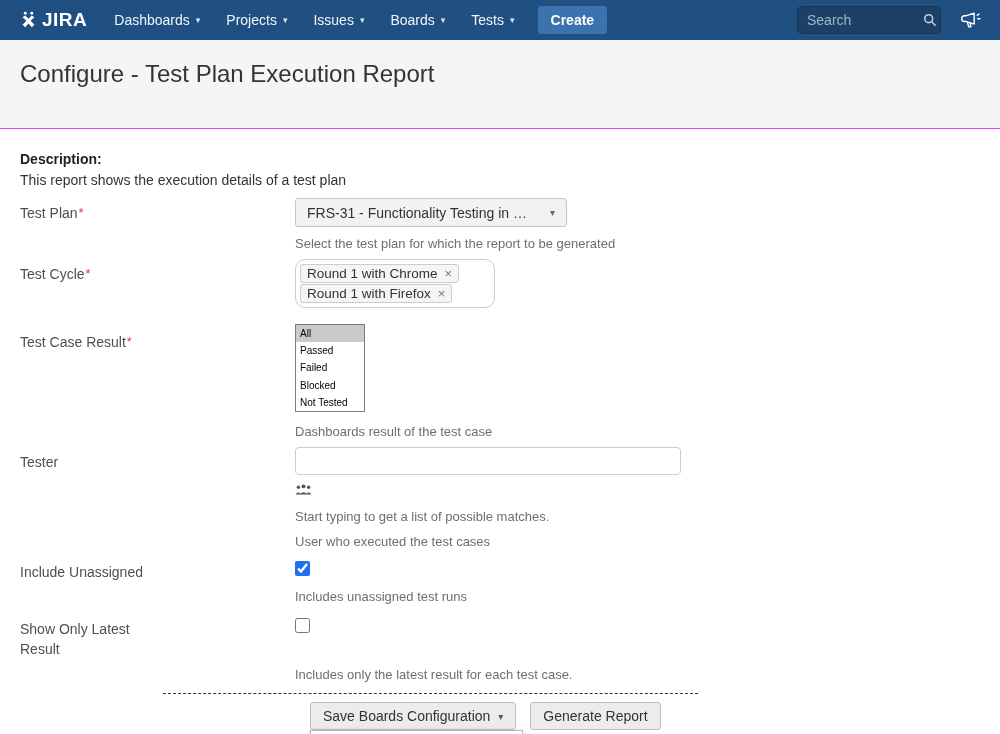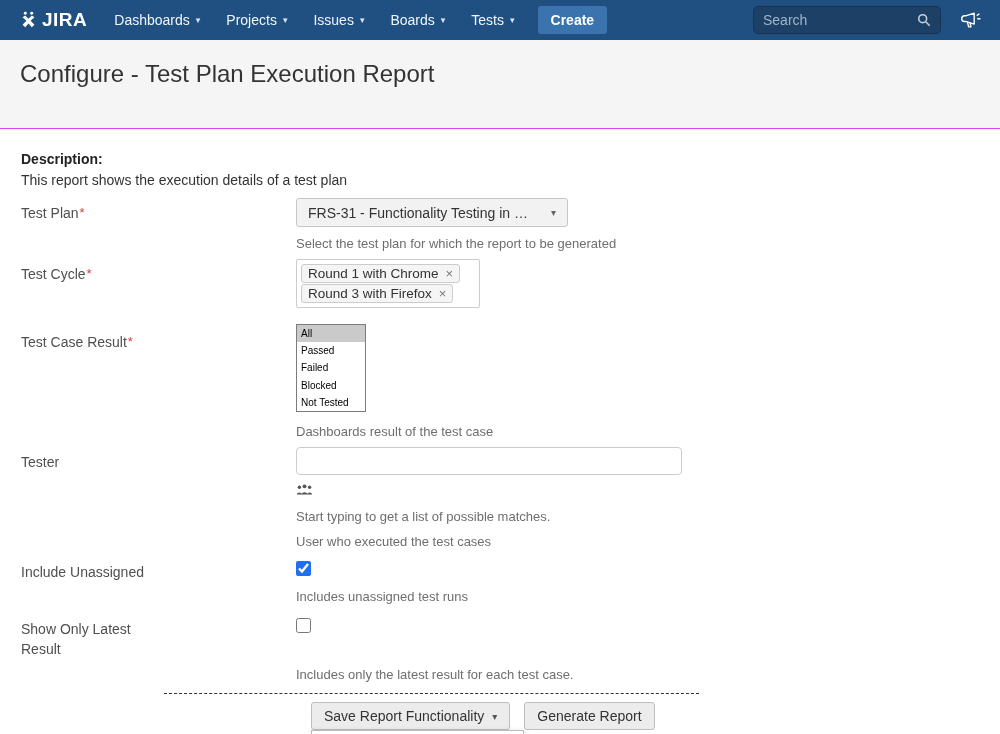--- a/index.html
+++ b/index.html
@@ -11,33 +11,33 @@
   .logo { display:flex; align-items:center; gap:3px; color:#fff; font-weight:bold;
     font-size:19px; letter-spacing:.5px; margin:0 14px 0 6px; cursor:pointer; }
   .nav-item { color:#f0f5fa; font-size:14px; padding:0 13px; height:40px; display:flex;
     align-items:center; gap:6px; cursor:pointer; white-space:nowrap; }
   .caret { font-size:9px; opacity:.9; }
   .create-btn { background:#3b73af; color:#fff; font-weight:bold; font-size:14px;
     border:none; border-radius:3px; padding:4px 13px; height:28px; margin-left:10px; cursor:pointer; }
   .nav-spacer { flex:1; }
   .search-box { display:flex; align-items:center; justify-content:space-between;
     background:#1c4066; border:1px solid #173552; border-radius:5px; height:28px;
-    width:188px; padding:4px 9px; }
+    width:144px; padding:4px 9px; }
   .search-input { background:transparent; border:none; outline:none; color:#d9e4ef;
     font-size:14px; width:116px; }
   .search-input::placeholder { color:#9fb4c9; }
   .megaphone { margin:0 6px 0 19px; display:flex; cursor:pointer; }
 
   
   .page-header { background:#f5f5f5; border-bottom:1px solid #d946ef; height:89px;
     padding:20px 20px 0; }
   .page-title { font-size:24px; font-weight:400; color:#333; }
 
   
-  .main { padding:22px 8px 0;margin-left:13px; }
+  .main { padding:22px 20px 0; }
   .desc-label { font-weight:bold; font-size:14px; color:#222; margin-bottom:5px; }
   .desc-text { font-size:14px; color:#333; }
 
   .form { margin-top:6px; }
   .form-row { display:flex; }
   .label-cell { width:275px; min-width:275px; text-align:left; padding-right:15px;
     font-size:14px; color:#4f4f4f; padding-top:5px; line-height:20px; }
   .narrow { display:inline-block; width:112px; }
   .req { color:#d04437; font-size:13px; vertical-align:top; margin-left:1px; }
   .field-cell { flex:1; }
@@ -46,21 +46,21 @@
 
   .select-btn { display:inline-flex; align-items:center; justify-content:space-between;
     width:272px; height:29px; background:#f2f2f2; border:1px solid #c6c6c6; border-radius:3px;
     padding:0 11px; font-size:14px; color:#333; cursor:pointer; }
   .select-btn .caret-dark { color:#666; font-size:10px; }
 
   .help { font-size:13px; color:#6e6e6e; margin-top:9px; }
   .help-result { margin-top:12px; }
   .help-latest { margin-top:30px; }
 
-  .cycle-box { width:184px; border:1px solid #ccc; border-radius:2px; padding:3px 4px; }
+  .cycle-box { width:200px; border:1px solid #ccc; border-radius:10px; padding:3px 4px; }
   .tag-line { margin:1px 0; }
   .tag { display:inline-flex; align-items:center; gap:7px; background:#f5f5f5;
     border:1px solid #ccc; border-radius:3px; padding:0 6px; height:19px;
     font-size:13.5px; color:#333; }
   .tag-x { color:#777; font-size:13px; cursor:pointer; line-height:1; }
 
   .listbox { display:inline-block; border:1px solid #7b7b7b; background:#fff; min-width:70px; }
   .listbox .opt { font-size:10px; color:#000; padding:0 4px; line-height:17.2px;
     white-space:nowrap; cursor:default; }
   .listbox .opt.selected { background:#cacaca; }
@@ -178,21 +178,21 @@
 
             <div class="tag-line">
               <span class="tag">
                 <span>Round 1 with Chrome</span>
                 <span class="tag-x">×</span>
               </span>
             </div>
 
             <div class="tag-line">
               <span class="tag">
-                <span>Round 3 with Firefox</span>
+                <span>Round 1 with Firefox</span>
                 <span class="tag-x">×</span>
               </span>
             </div>
           </div>
       </div>
     </div>
 
     <div class="form-row mt16">
       <div class="label-cell" style="padding-top:8px;"><span>Test Case Result</span><span class="req">*</span></div>
       <div class="field-cell">
@@ -250,21 +250,21 @@
       </div>
     </div>
 
   </div>
 
   <hr class="dashed-sep">
 
   <div class="actions">
     <div class="save-wrap">
       <button class="btn">
-        <span>Save Report Functionality</span>
+        <span>Save Boards Configuration</span>
         <span class="caret-dark" style="font-size:10px;color:#555;">▾</span>
       </button>
       <div class="menu">
 
           <div class="menu-item">
             
             
           </div>
         </div>
     </div>

